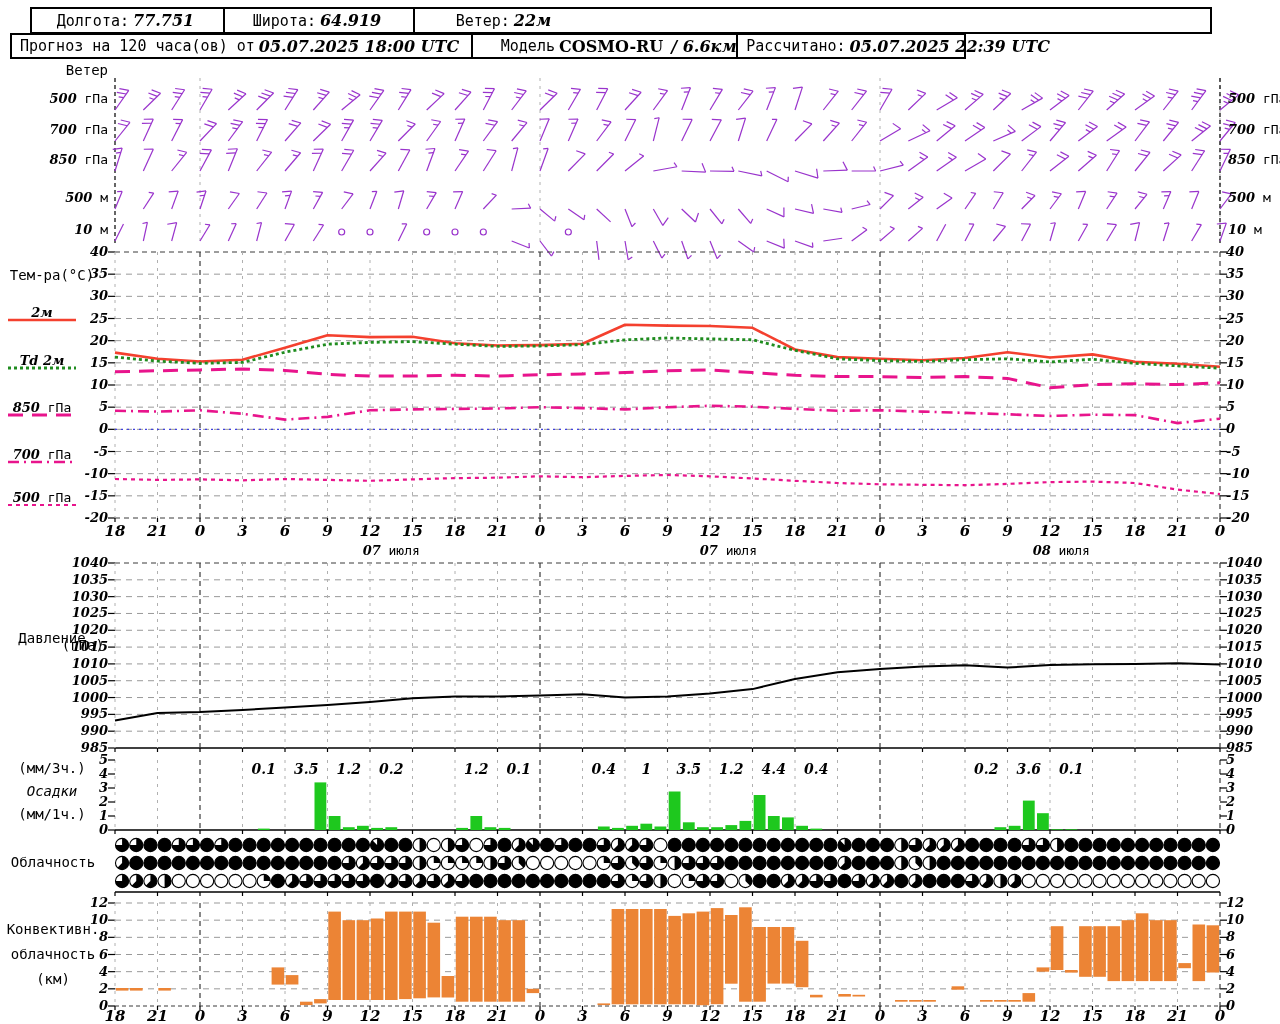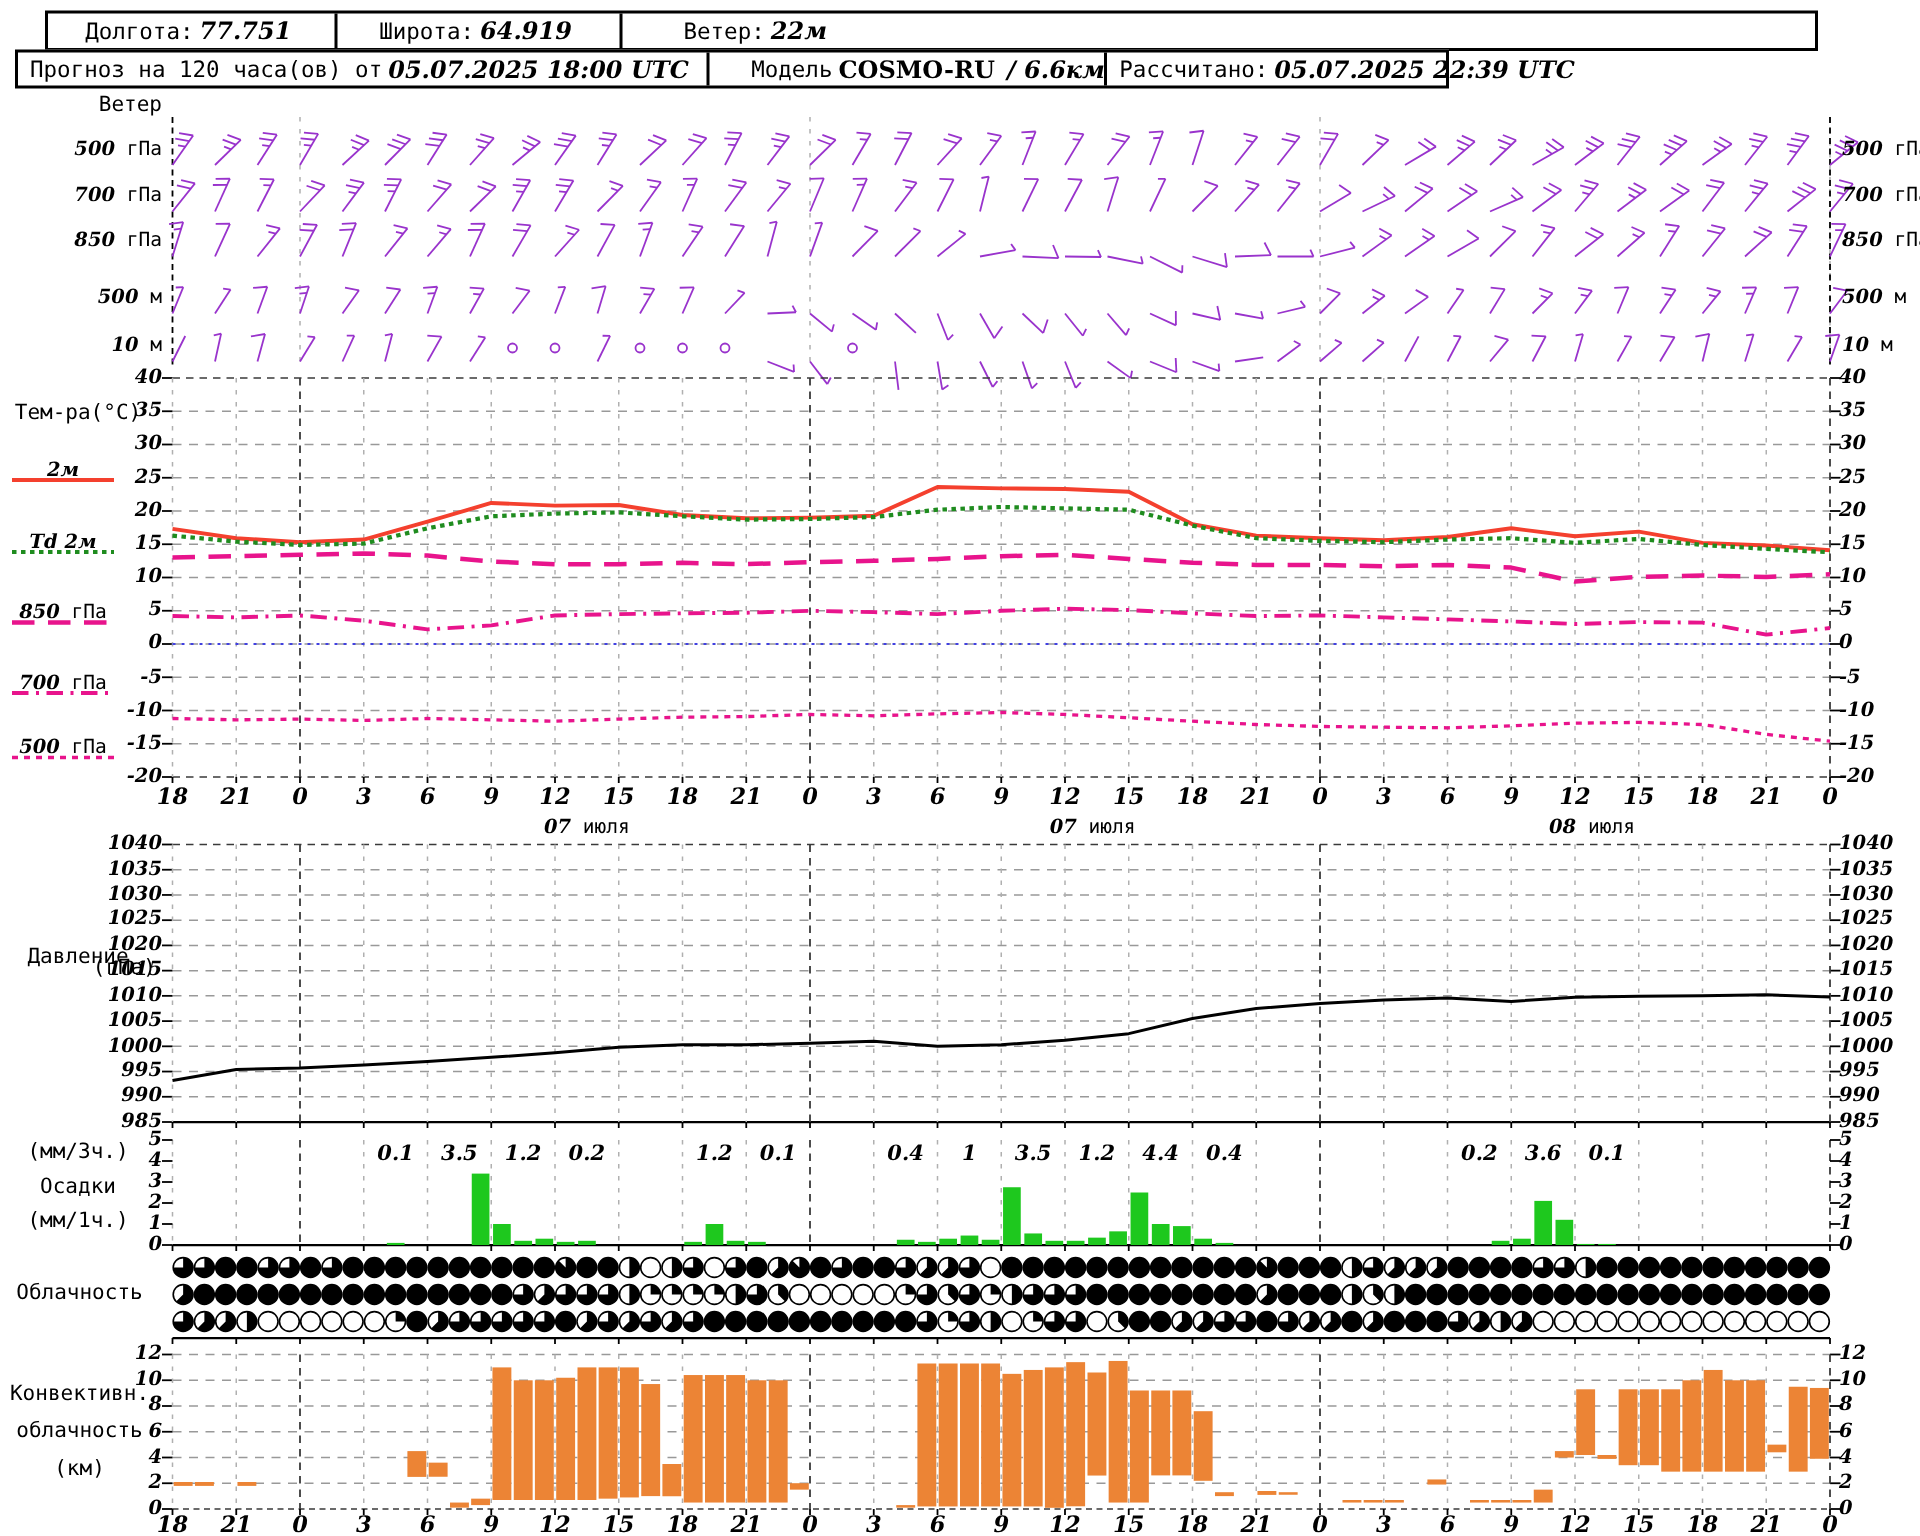--- a/index.html
+++ b/index.html
@@ -1652,19 +1652,19 @@
       <div class="lbl num" style="left: 1226px; top: 912.167px;">10</div>
       <div class="lbl num tr" style="left: 84px; top: 895px; width: 24px;">12</div>
       <div class="lbl num" style="left: 1226px; top: 895px;">12</div>
     </div>
 
   <div class="lbl cy tr" style="left:2px;top:62px;width:106px;">Ветер</div>
   <div class="lbl cy tc" style="left:0px;top:267px;width:104px;">Тем-ра(°C)</div>
   <div class="lbl cy tc" style="left:0px;top:630px;width:104px;">Давление</div>
   <div class="lbl cy tc" style="left:0px;top:637px;width:104px;text-align:right;">(гПа)</div>
   <div class="lbl cy tc" style="left:0px;top:760px;width:104px;">(мм/3ч.)</div>
-  <div class="lbl cy tc" style="left:0px;top:783px;width:104px;">Осадки</div>
+  <div class="lbl cy tc" style="left:0px;top:783px;width:104px;font-style:italic;">Осадки</div>
   <div class="lbl cy tc" style="left:0px;top:806px;width:104px;">(мм/1ч.)</div>
   <div class="lbl cy tc" style="left:0px;top:854px;width:106px;">Облачность</div>
   <div class="lbl cy tc" style="left:0px;top:921px;width:106px;">Конвективн.</div>
   <div class="lbl cy tc" style="left:0px;top:946px;width:106px;">облачность</div>
   <div class="lbl cy tc" style="left:0px;top:971px;width:106px;">(км)</div>
 </div>
 
 </body></html>

